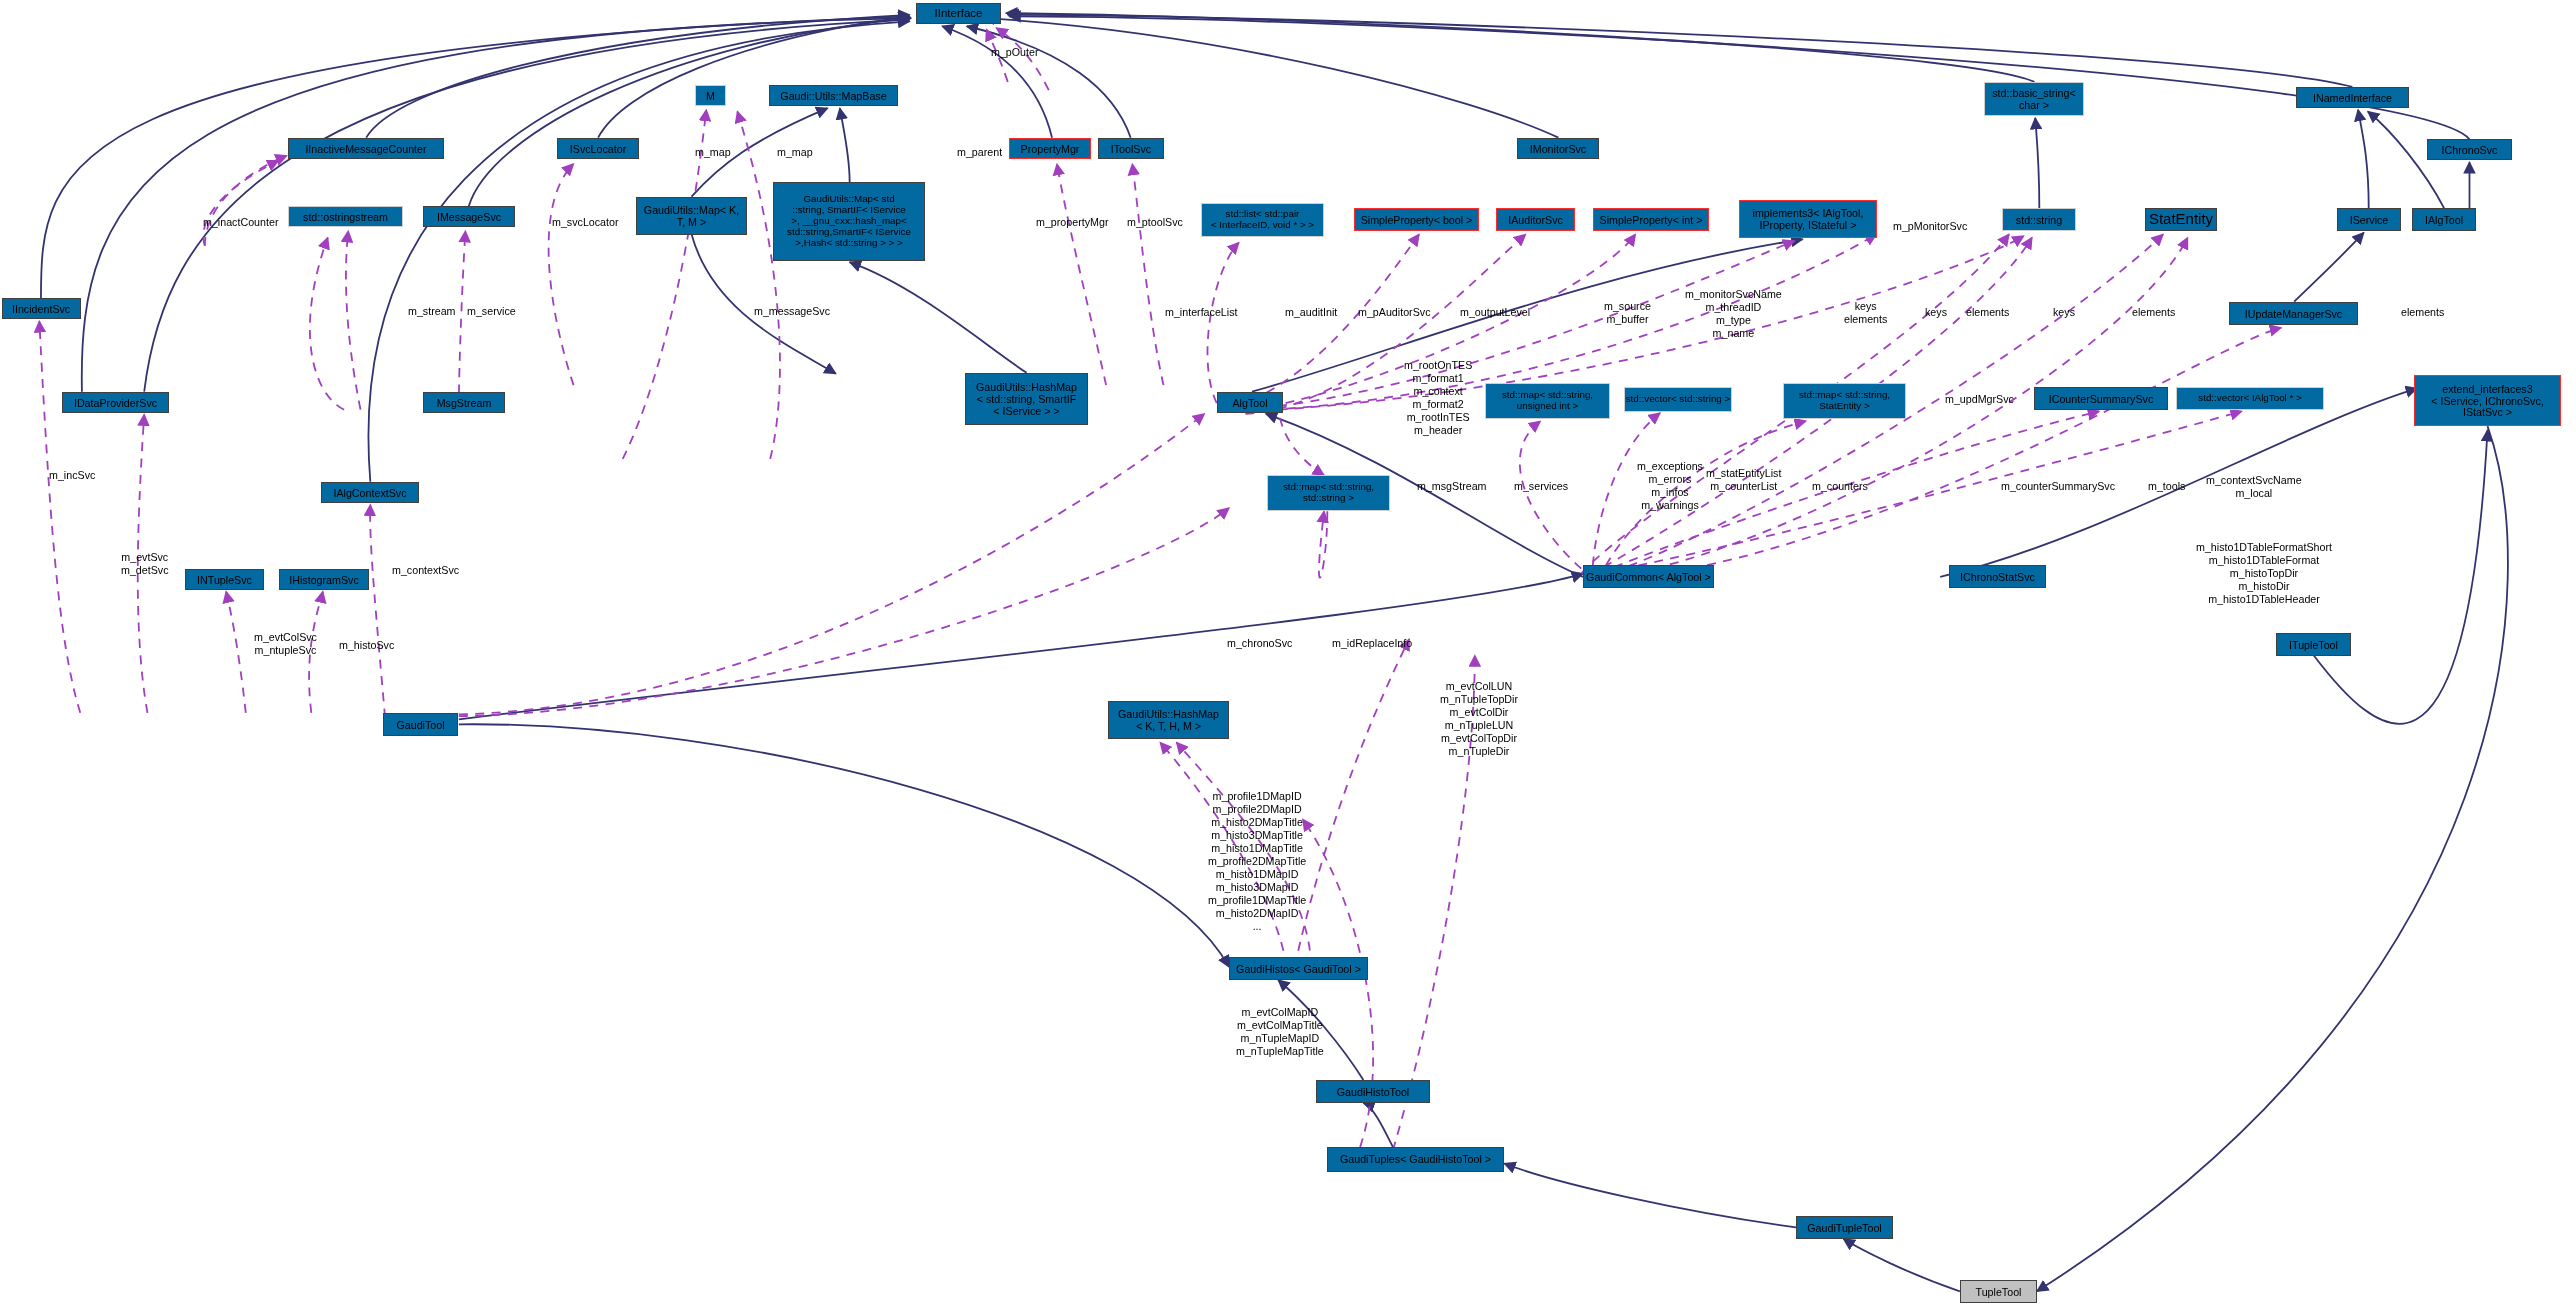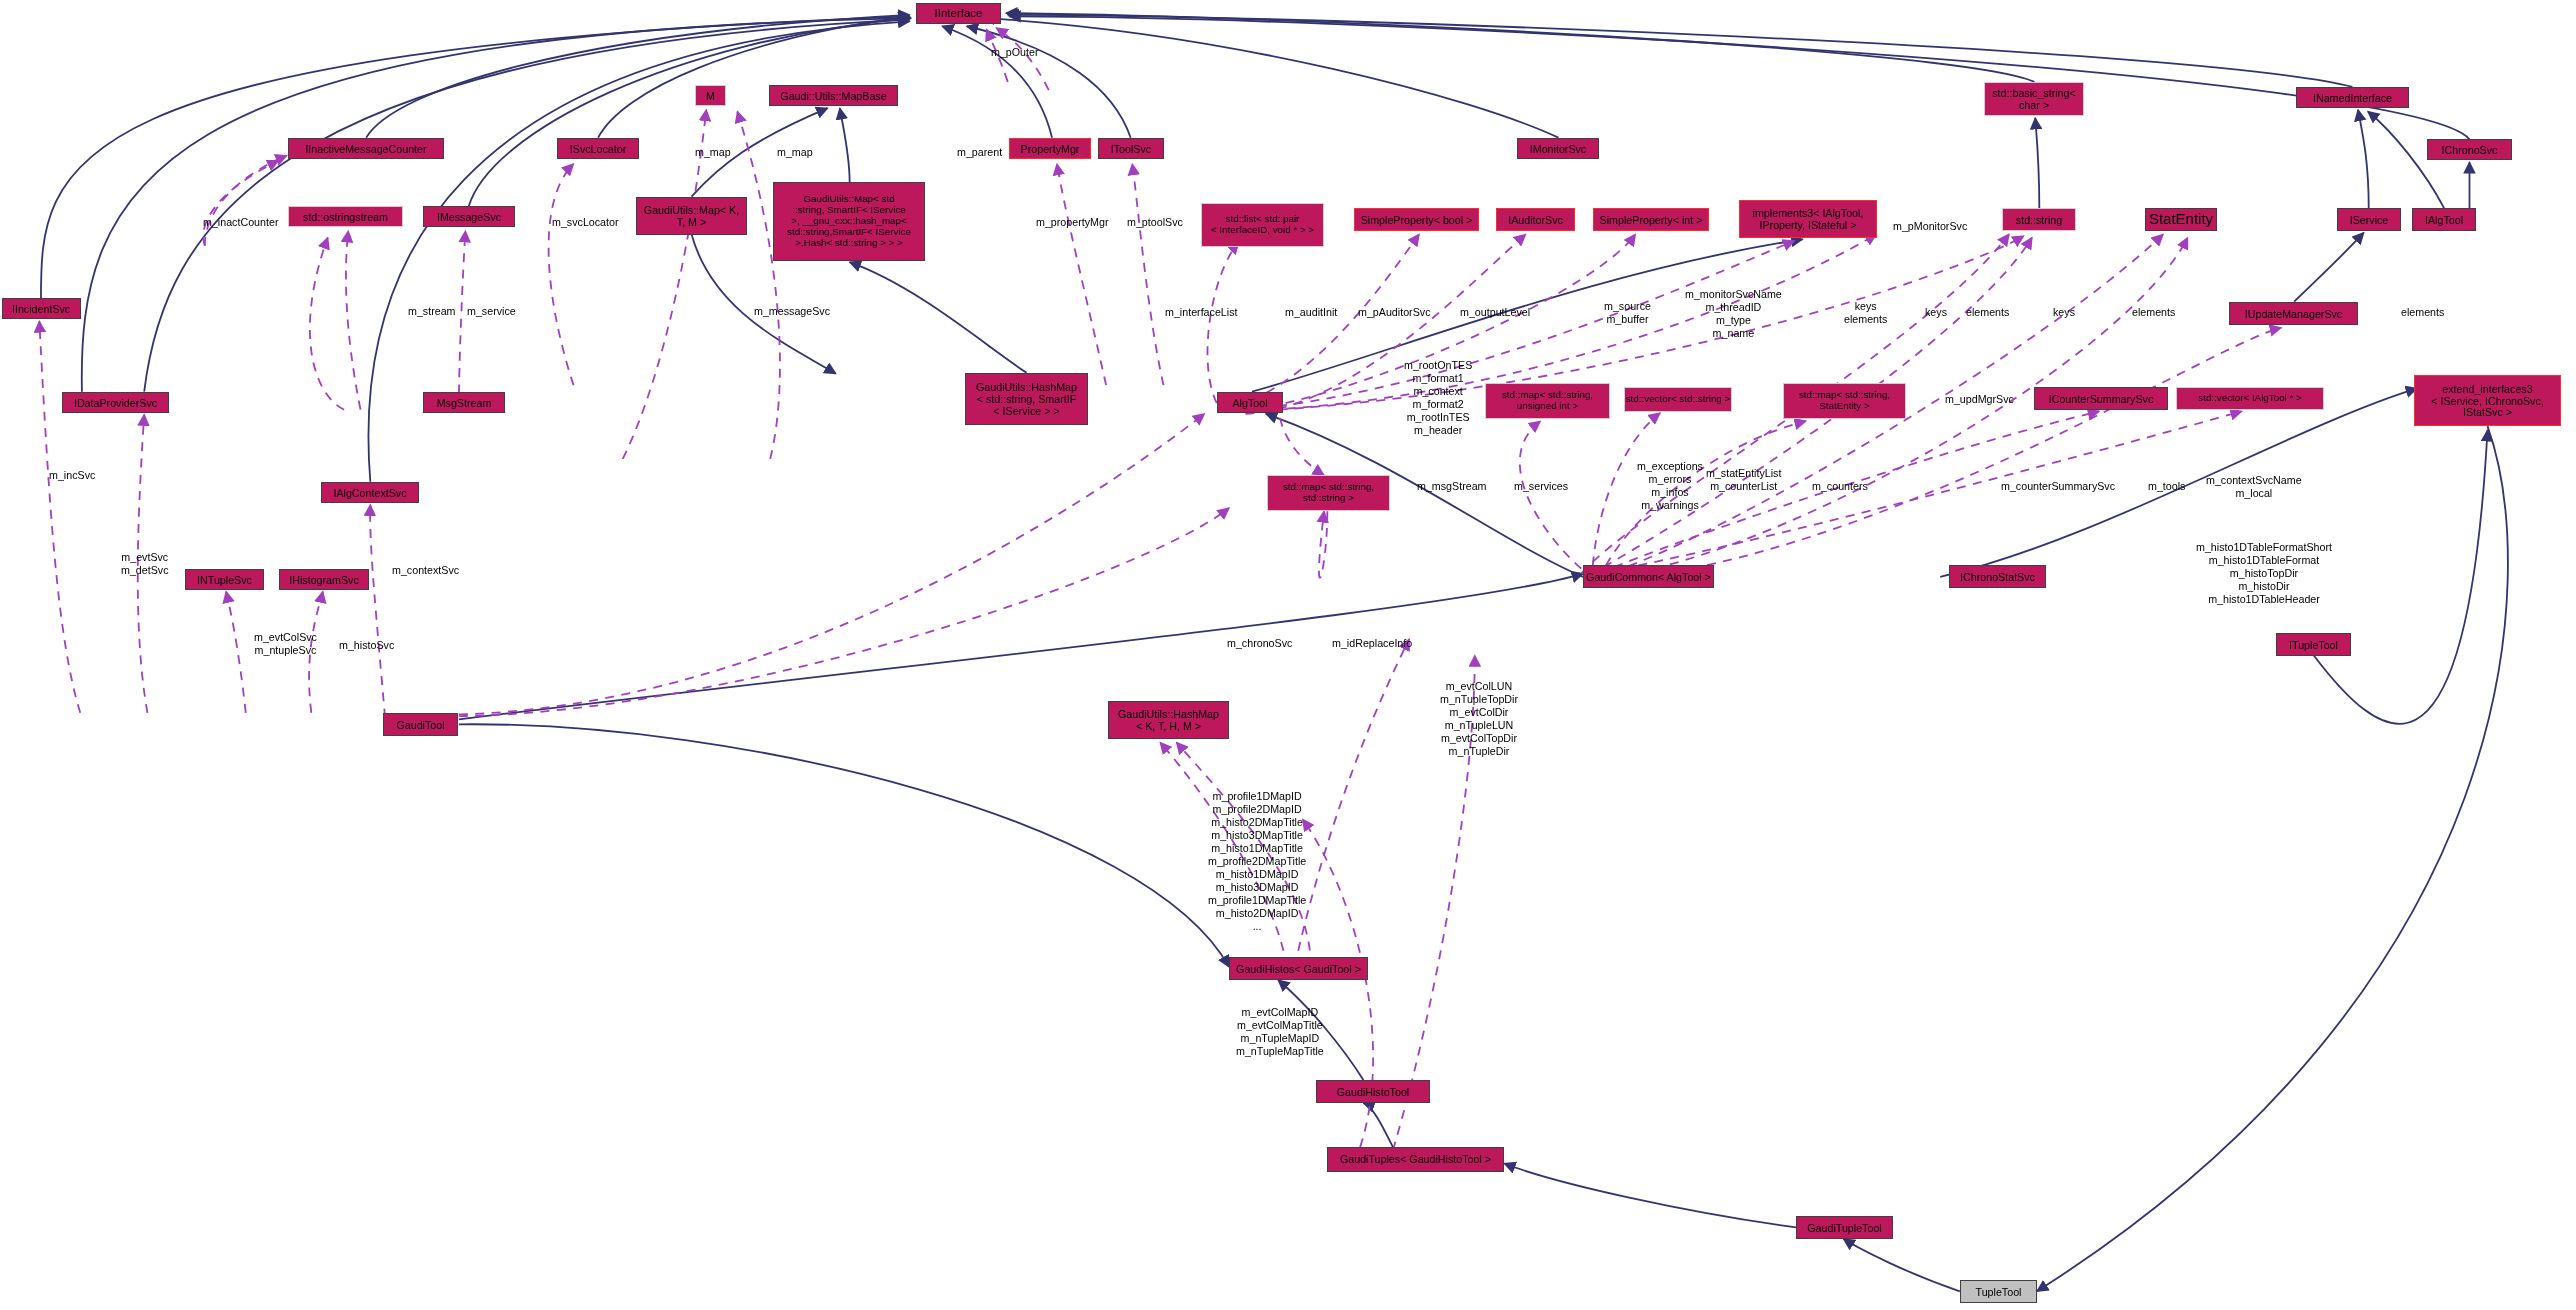--- a/index.html
+++ b/index.html
@@ -1,20 +1,20 @@
 <!DOCTYPE html>
 <html style="font-size:13px"><head>
 <meta charset="utf-8">
 <style>
   html,body{margin:0;padding:0;background:#ffffff;}
   body{font-family:"Liberation Sans","DejaVu Sans",sans-serif;}
   #canvas{position:relative;width:2576px;height:1311px;background:#fff;overflow:hidden;}
   svg.edges{position:absolute;left:0;top:0;width:2576px;height:1311px;pointer-events:none;}
   .node{position:absolute;box-sizing:border-box;display:flex;align-items:center;justify-content:center;text-align:center;
-        background:#be185d;line-height:1.12;white-space:pre-line;overflow:visible;}
+        background:#0369a1;line-height:1.12;white-space:pre-line;overflow:visible;}
   .node.solid{border:1.6px solid #404040;}
   .node.light{border:1.6px solid #cfcfcf;}
   .node.red{border:1.6px solid #ff2c2c;}
   .node.grey{border:1.6px solid #404040;background:#c0c0c0;}
   .lbl{position:absolute;color:#000;white-space:pre-line;text-align:center;line-height:1.22;}
 </style>
 </head>
 <body>
 
 <div id="canvas">
@@ -125,21 +125,21 @@
     <div class="node solid" style="left: 2427px; top: 139px; width: 85px; height: 21px; font-size: 10.7px;">IChronoSvc</div>
     <div class="node solid" style="left: 423px; top: 206px; width: 92px; height: 21px; font-size: 10.7px;">IMessageSvc</div>
     <div class="node light" style="left: 288px; top: 206px; width: 115px; height: 21px; font-size: 10.7px;">std::ostringstream</div>
     <div class="node solid" style="left: 636px; top: 197px; width: 111px; height: 38px; font-size: 10.7px;">GaudiUtils::Map&lt; K,
 T, M &gt;</div>
     <div class="node solid" style="left: 773px; top: 182px; width: 152px; height: 79px; font-size: 9.8px;">GaudiUtils::Map&lt; std
 ::string, SmartIF&lt; IService
 &gt;, __gnu_cxx::hash_map&lt;
 std::string,SmartIF&lt; IService
 &gt;,Hash&lt; std::string &gt; &gt; &gt;</div>
-    <div class="node light" style="left: 1201px; top: 203px; width: 123px; height: 44px; font-size: 9.8px;">std::list&lt; std::pair
+    <div class="node light" style="left: 1201px; top: 203px; width: 123px; height: 34px; font-size: 9.8px;">std::list&lt; std::pair
 &lt; InterfaceID, void * &gt; &gt;</div>
     <div class="node red" style="left: 1354px; top: 208px; width: 125px; height: 23px; font-size: 10.7px;">SimpleProperty&lt; bool &gt;</div>
     <div class="node red" style="left: 1496px; top: 208px; width: 79px; height: 23px; font-size: 10.7px;">IAuditorSvc</div>
     <div class="node red" style="left: 1593px; top: 208px; width: 116px; height: 23px; font-size: 10.7px;">SimpleProperty&lt; int &gt;</div>
     <div class="node red" style="left: 1739px; top: 200px; width: 138px; height: 38px; font-size: 10.7px;">implements3&lt; IAlgTool,
 IProperty, IStateful &gt;</div>
     <div class="node light" style="left: 2002px; top: 208px; width: 74px; height: 23px; font-size: 10.7px;">std::string</div>
     <div class="node solid" style="left: 2145px; top: 208px; width: 72px; height: 23px; font-size: 15px;">StatEntity</div>
     <div class="node solid" style="left: 2337px; top: 208px; width: 64px; height: 23px; font-size: 10.7px;">IService</div>
     <div class="node solid" style="left: 2412px; top: 208px; width: 64px; height: 23px; font-size: 10.7px;">IAlgTool</div>

